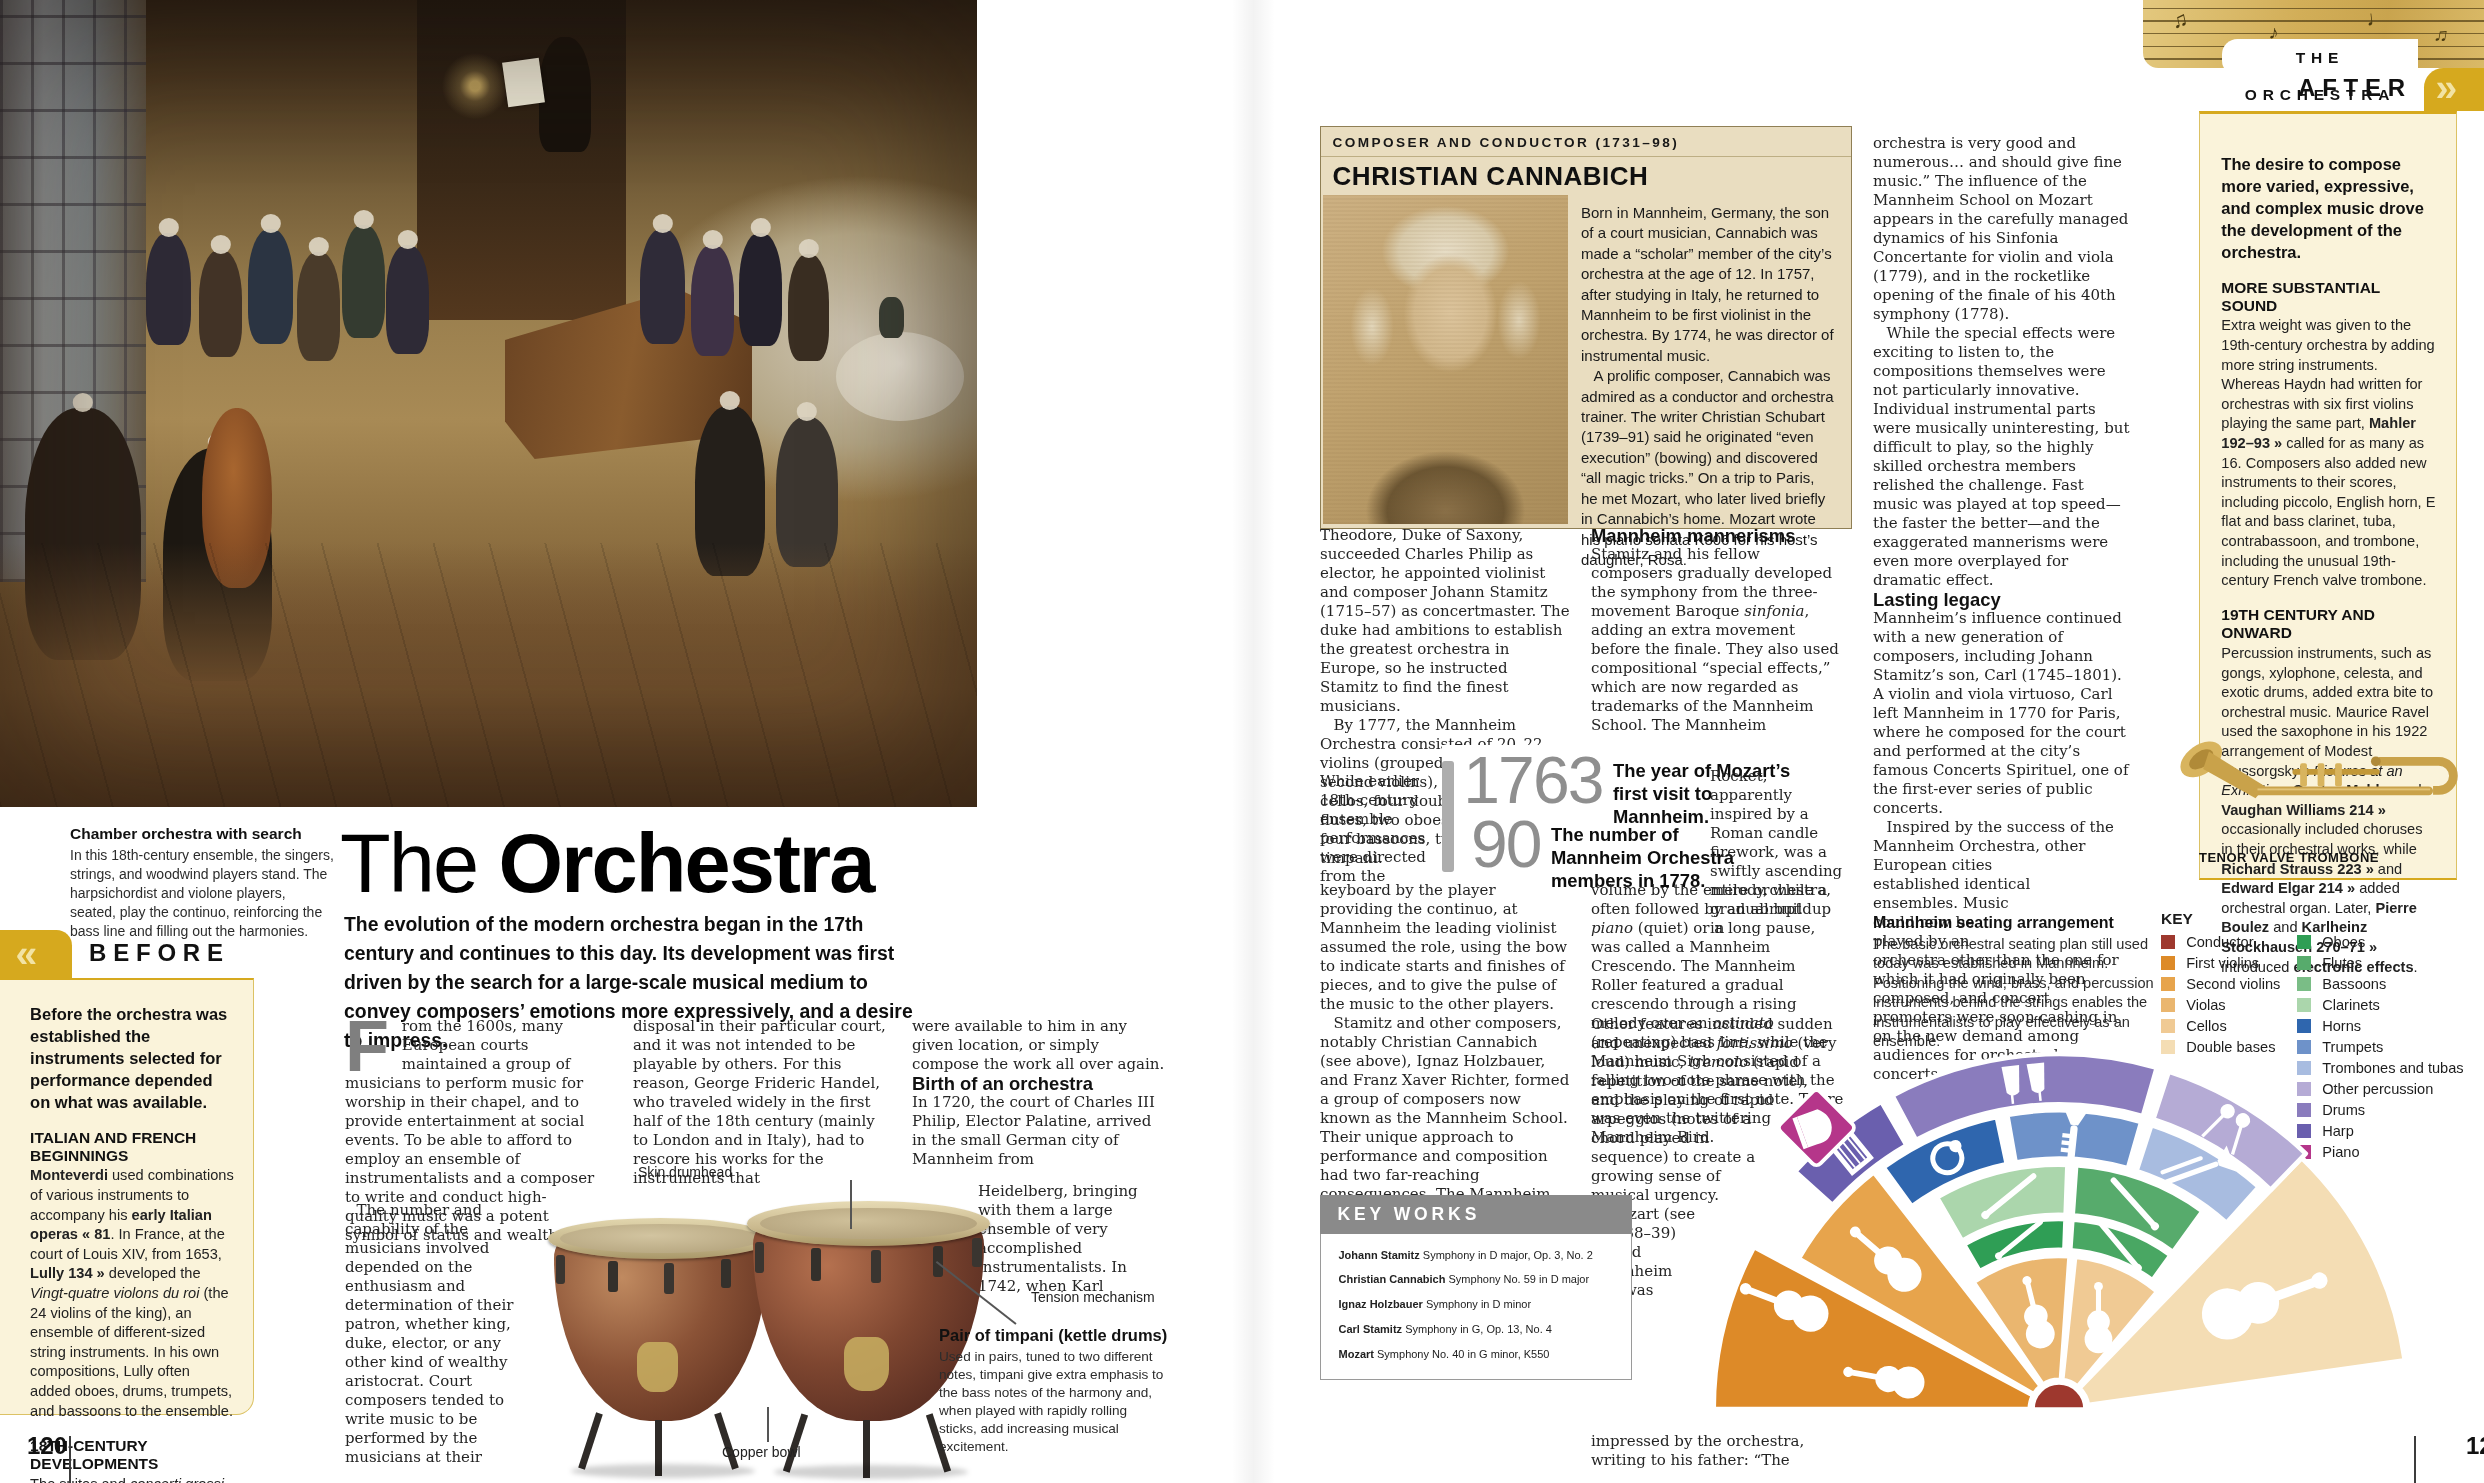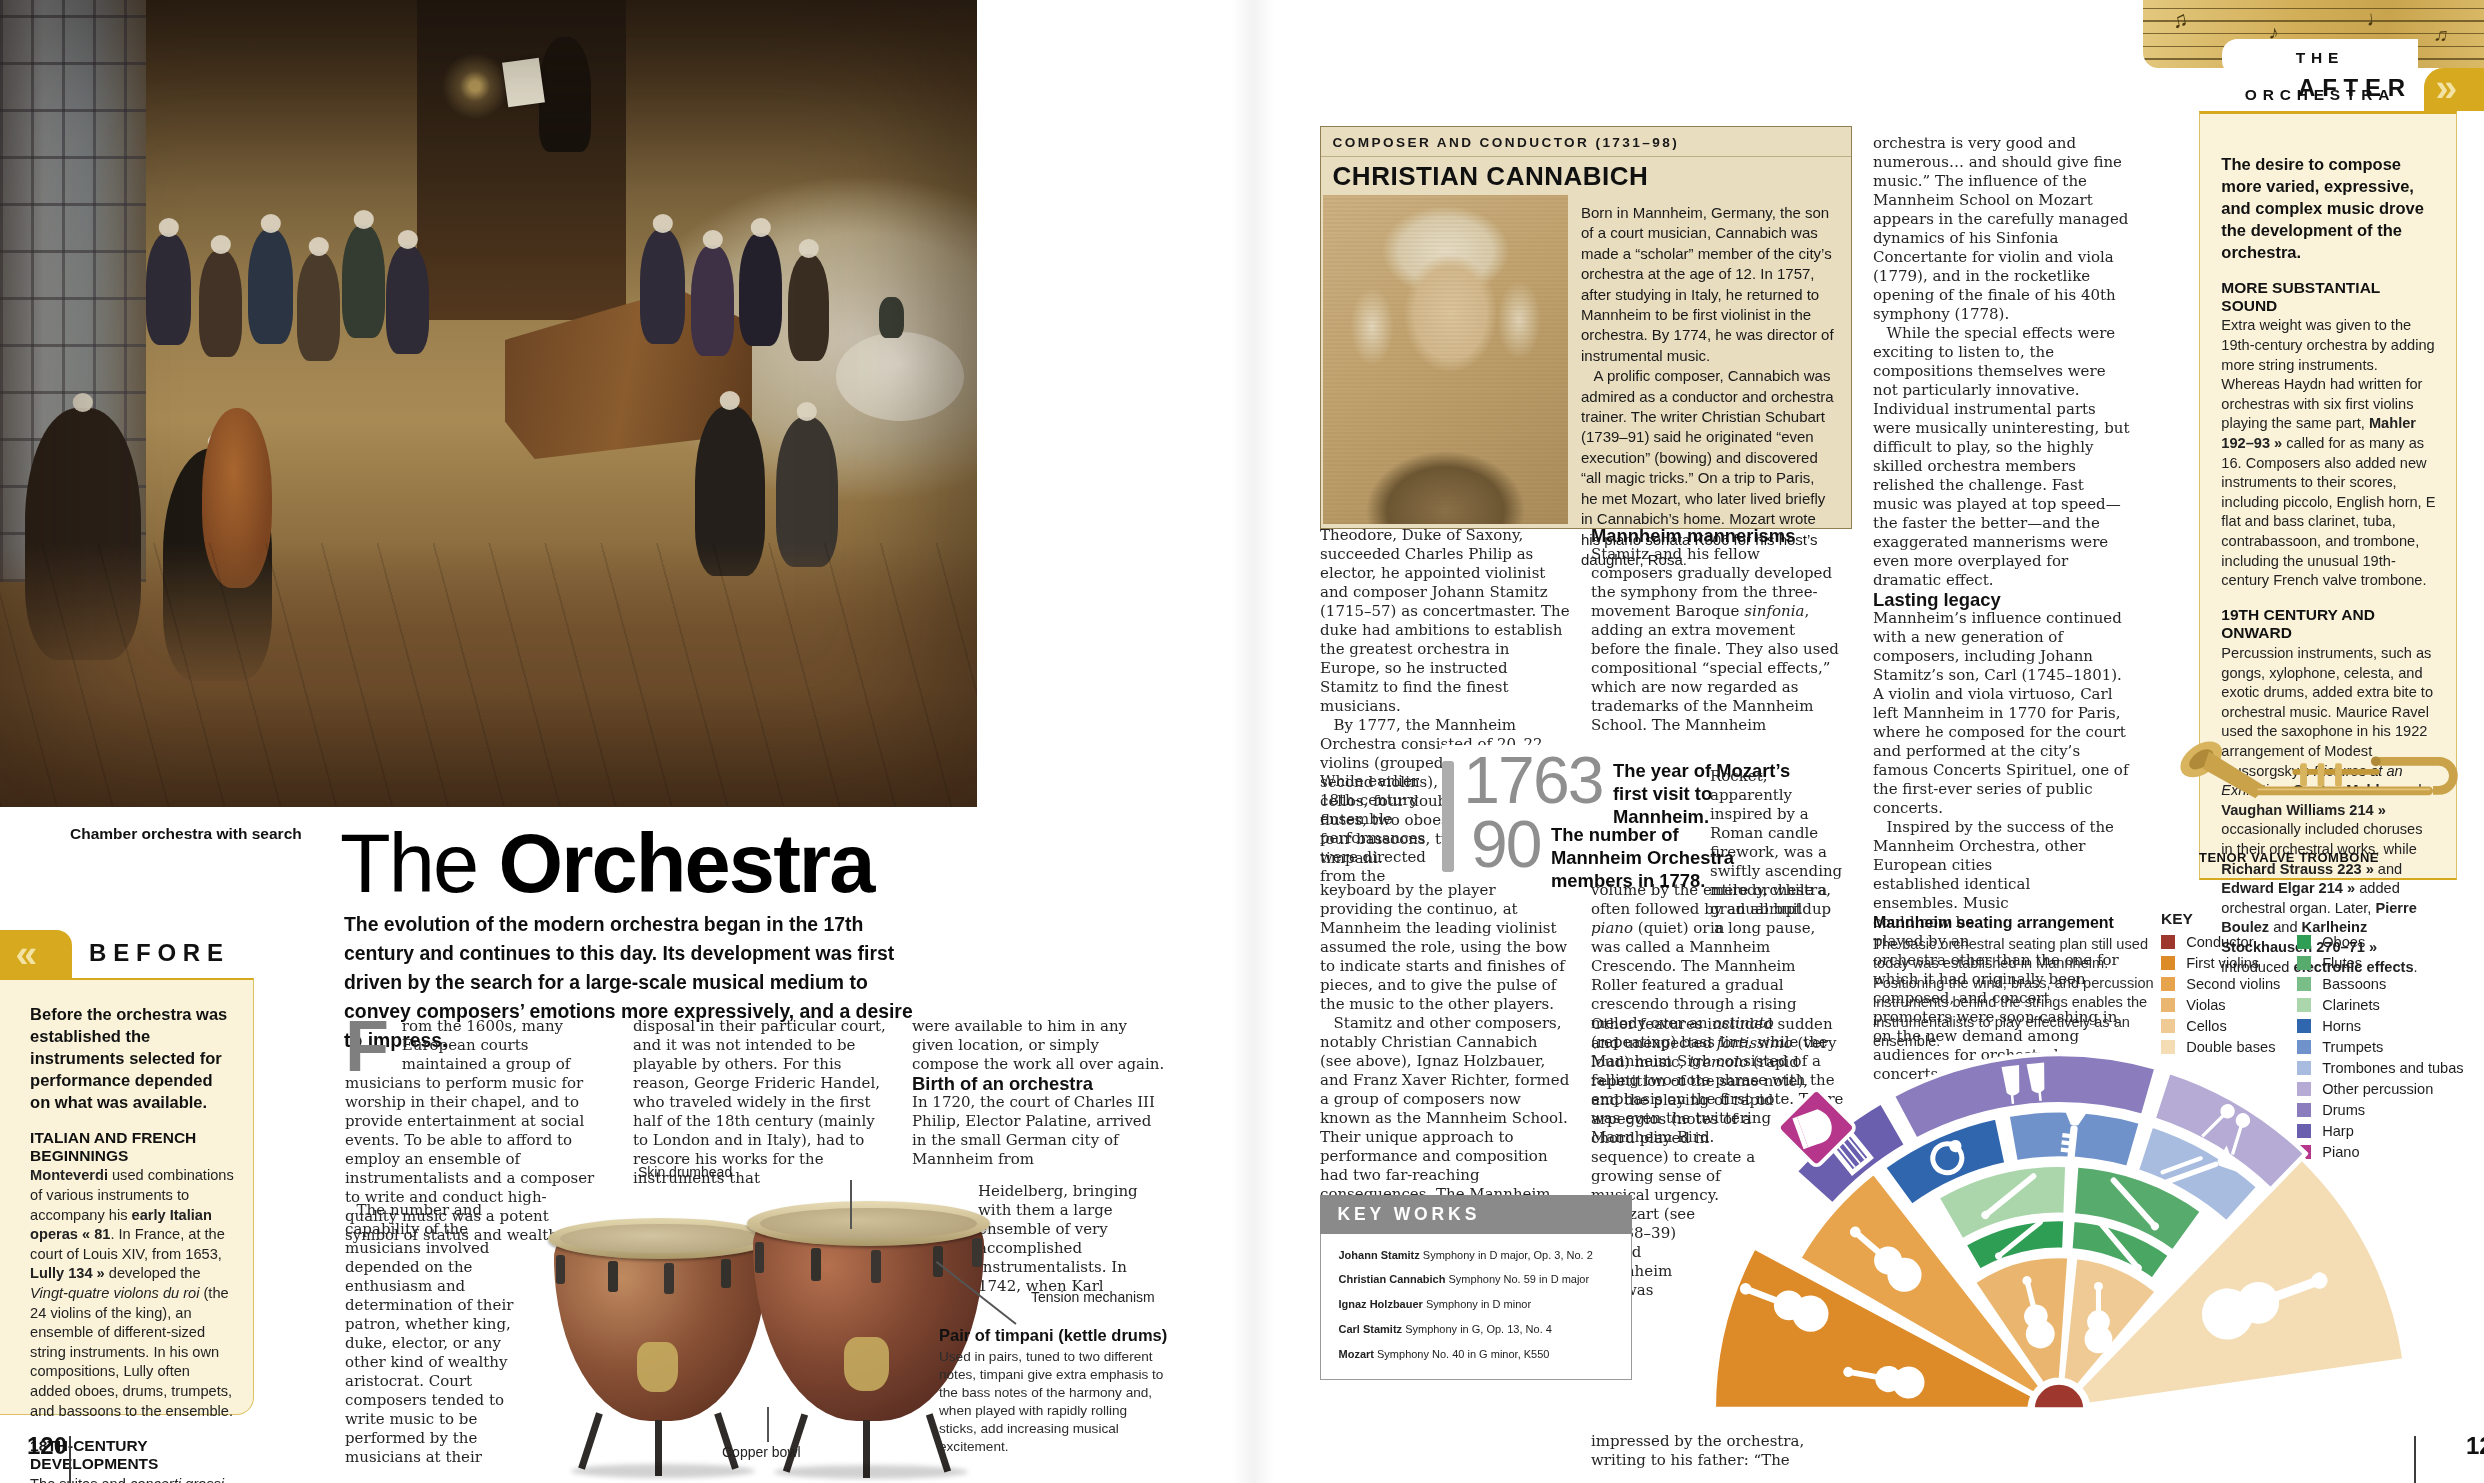--- a/index.html
+++ b/index.html
@@ -86,20 +86,21 @@
        background:radial-gradient(ellipse at 50% 35%,#eee8da,#d4ccb8 80%);border-radius:50%;"></div>
   <div class="abs" style="left:879px;top:297px;width:25px;height:41px;background:#3a3f35;border-radius:40% 40% 30% 30%;"></div>
   <div class="abs" style="left:0;top:543px;width:100%;height:264px;
        background:repeating-linear-gradient(75deg, rgba(0,0,0,.12) 0 1.9px, rgba(0,0,0,0) 1.9px 54px),
                   linear-gradient(180deg, rgba(138,106,66,0), #6e4e2c 55%, #53381f 100%);"></div>
   <div class="abs" style="left:0;top:0;right:0;bottom:0;box-shadow:inset 0 0 126px 44px rgba(30,20,10,.45);"></div>
 </div>
 
 <div class="abs" style="left:70px;top:825px;width:264px;">
   <div class="caphead">Chamber orchestra with search</div>
+  <div class="captext">In this 18th-century ensemble, the singers, strings, and woodwind players stand. The harpsichordist and violone players, seated, play the continuo, reinforcing the bass line and filling out the harmonies.</div>
 </div>
 
 <div class="abs" style="left:340px;top:817px;font-size:83px;line-height:93px;letter-spacing:-1.9px;color:#000;">
   <span style="font-weight:400;">The </span><span style="font-weight:700;">Orchestra</span>
 </div>
 <div class="abs" style="left:344px;top:910px;width:582px;font-weight:bold;font-size:19.4px;line-height:29px;color:#0e0e0e;">The evolution of the modern orchestra began in the 17th century and continues to this day. Its development was first driven by the search for a large-scale musical medium to convey composers’ emotions more expressively, and a desire to impress.</div>
 
 <div class="abs serif" style="left:345px;top:1017px;width:250px;">
   <p><span class="dropcap">F</span><span>rom the 1600s, many European courts maintained a group of musicians to perform music for worship in their chapel, and to provide entertainment at social events. To be able to afford to employ an ensemble of instrumentalists and a composer to write and conduct high-quality music was a potent symbol of status and wealth.</span></p>
 </div>

